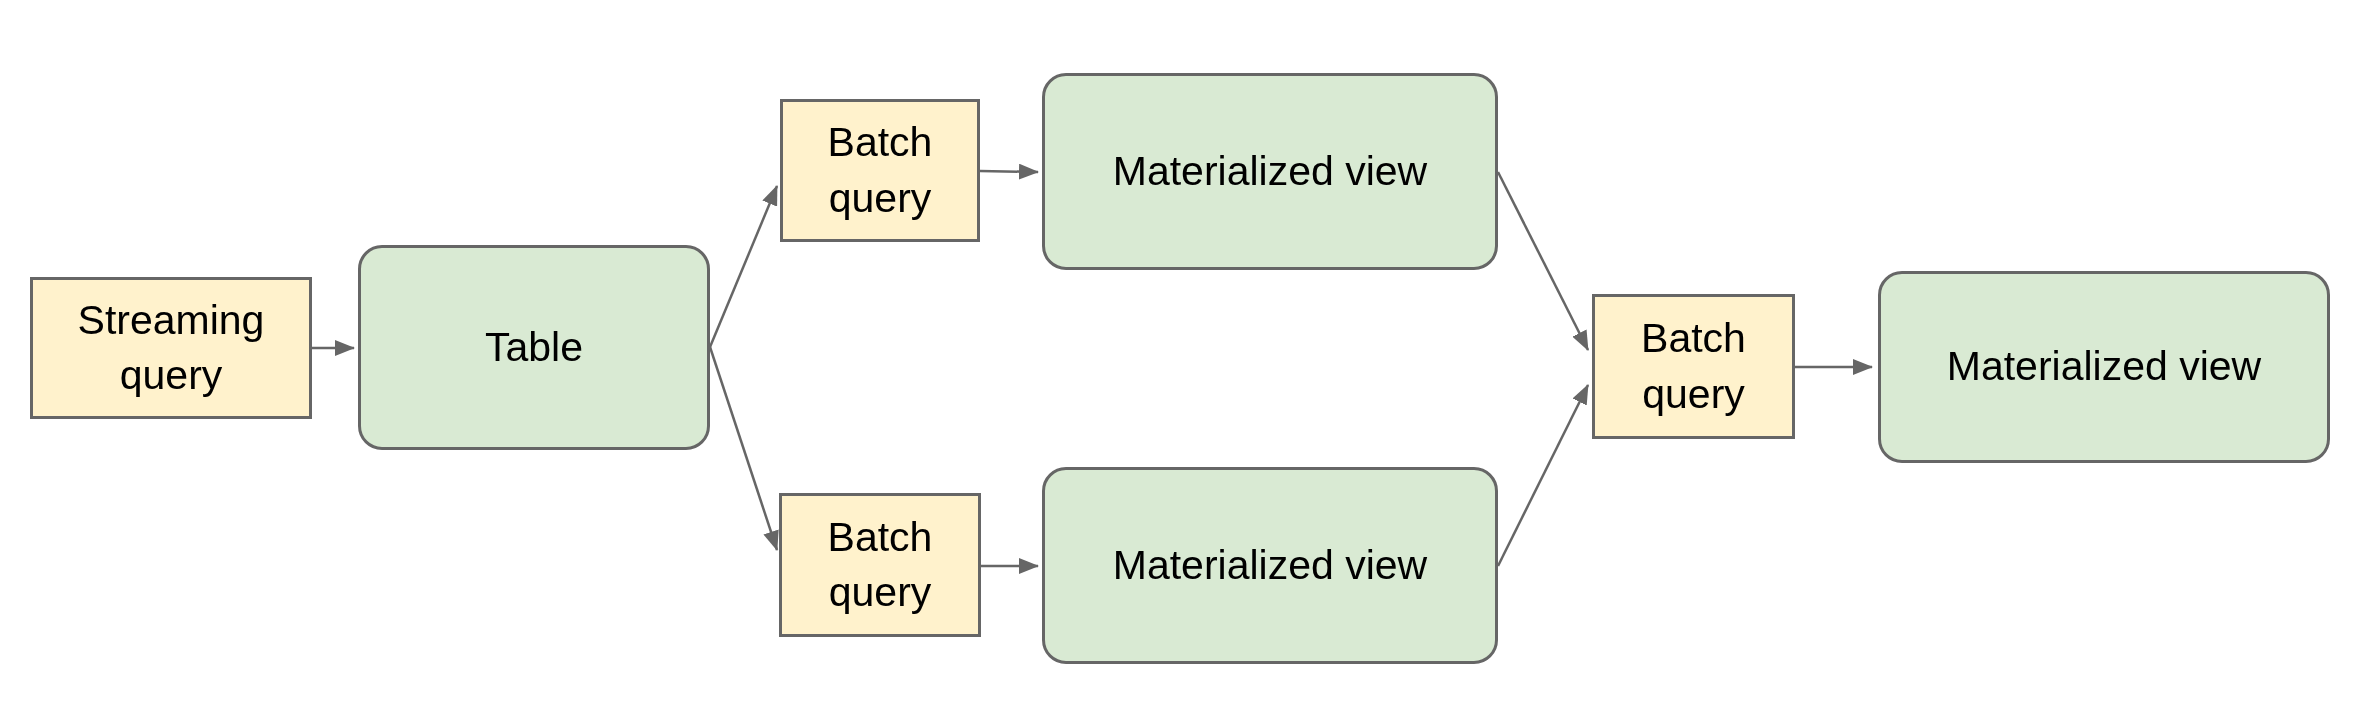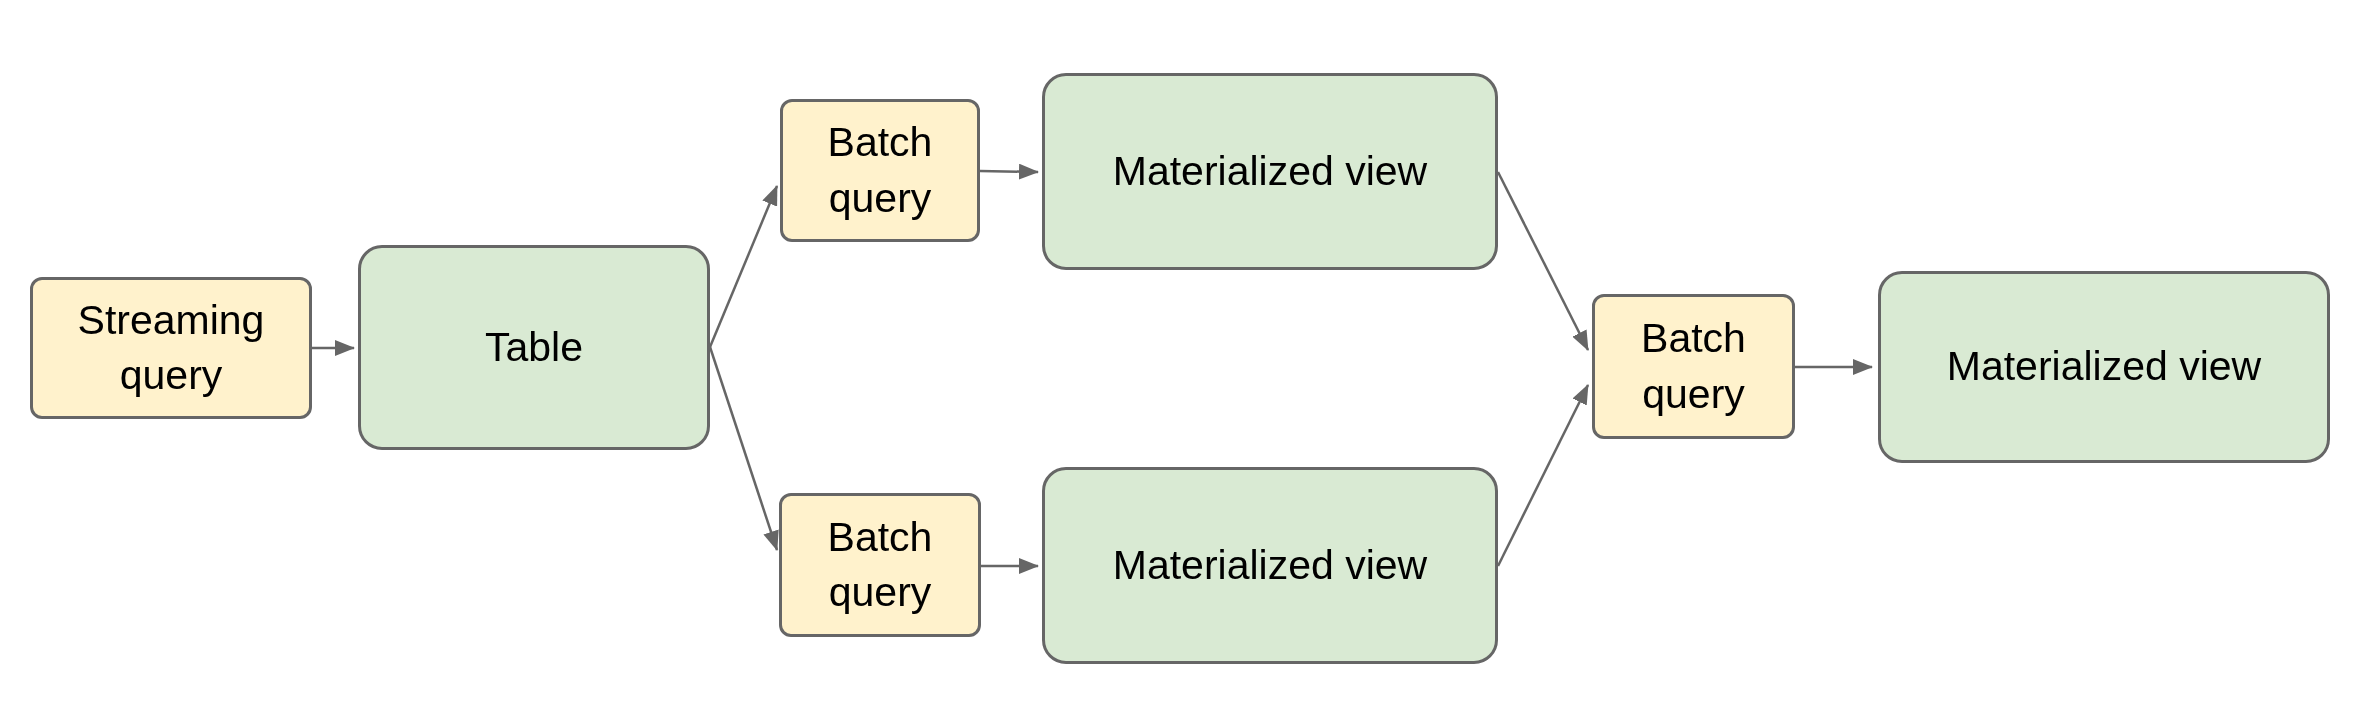--- a/index.html
+++ b/index.html
@@ -33,21 +33,21 @@
     color: #000000;
     font-size: 41px;
     line-height: 1.35;
   }
   .node .label {
     padding: 0 14px;
   }
   .node.query {
     background: #fff2cc;
     border: 3px solid #666666;
-    border-radius: 12px;
+    border-radius: 0;
     text-align: center;
   }
   .node.view {
     background: #d9ead3;
     border: 3px solid #666666;
     border-radius: 24px;
   }
 </style>
 </head>
 <body>

